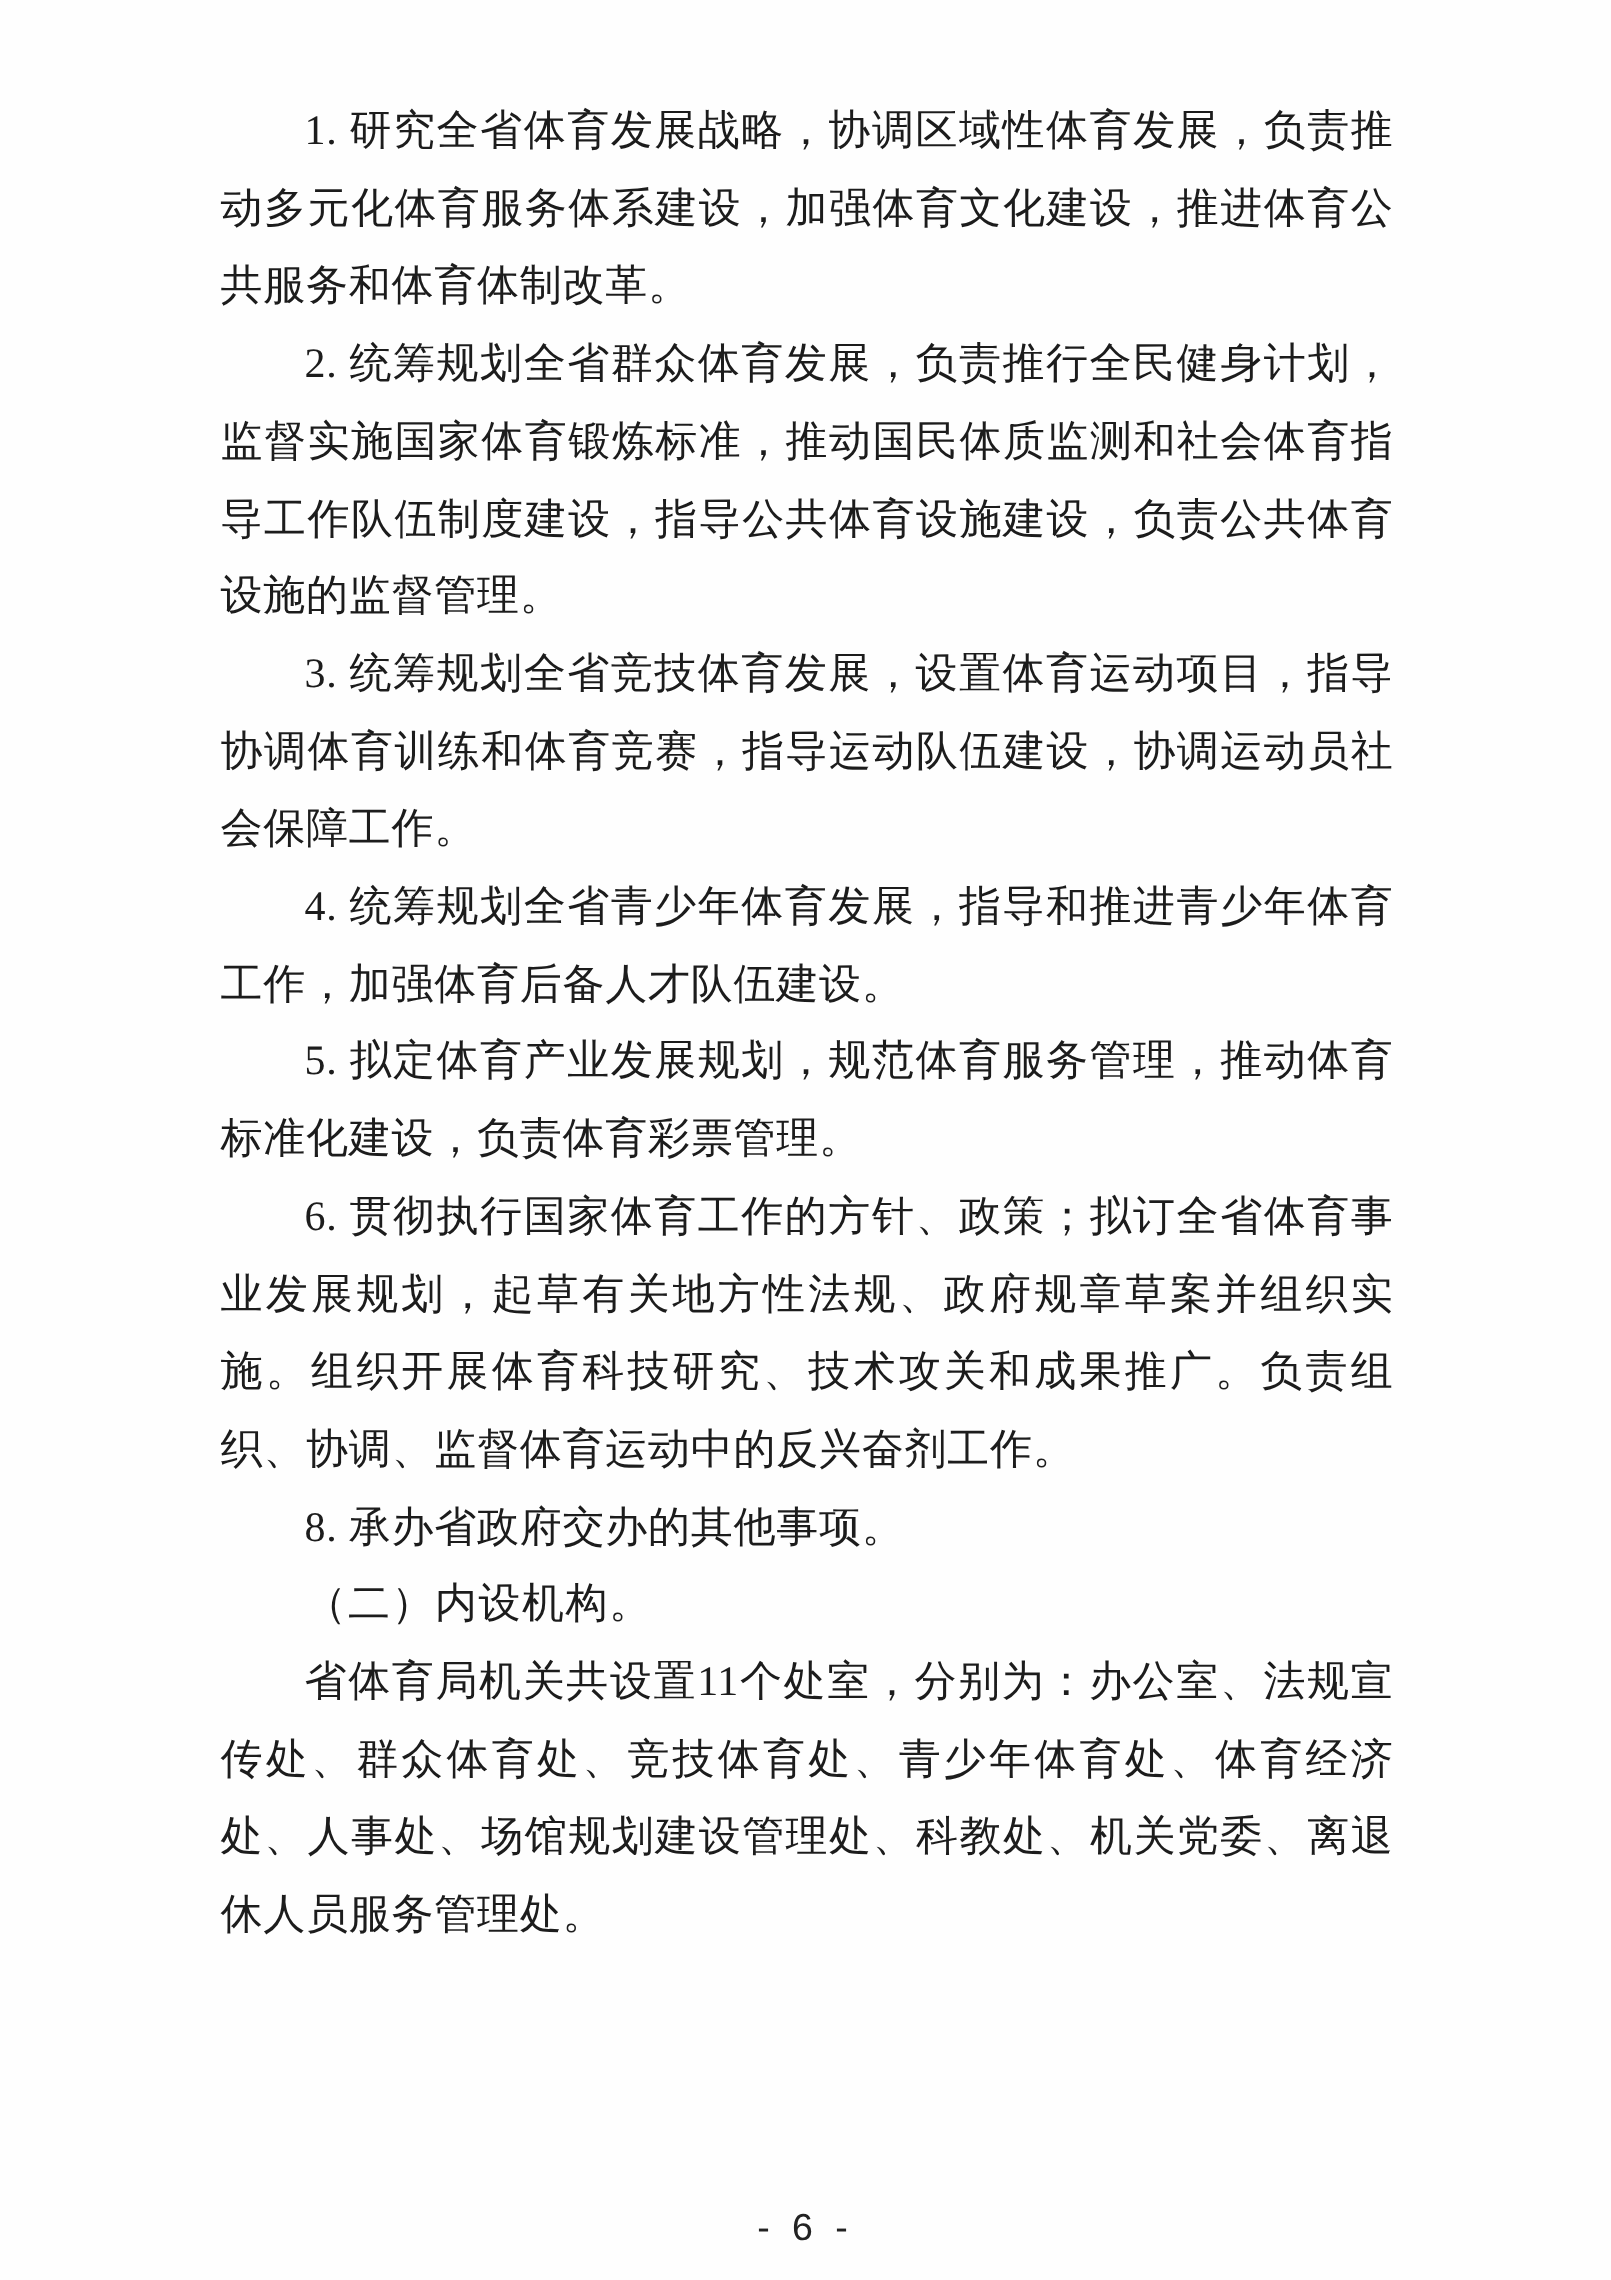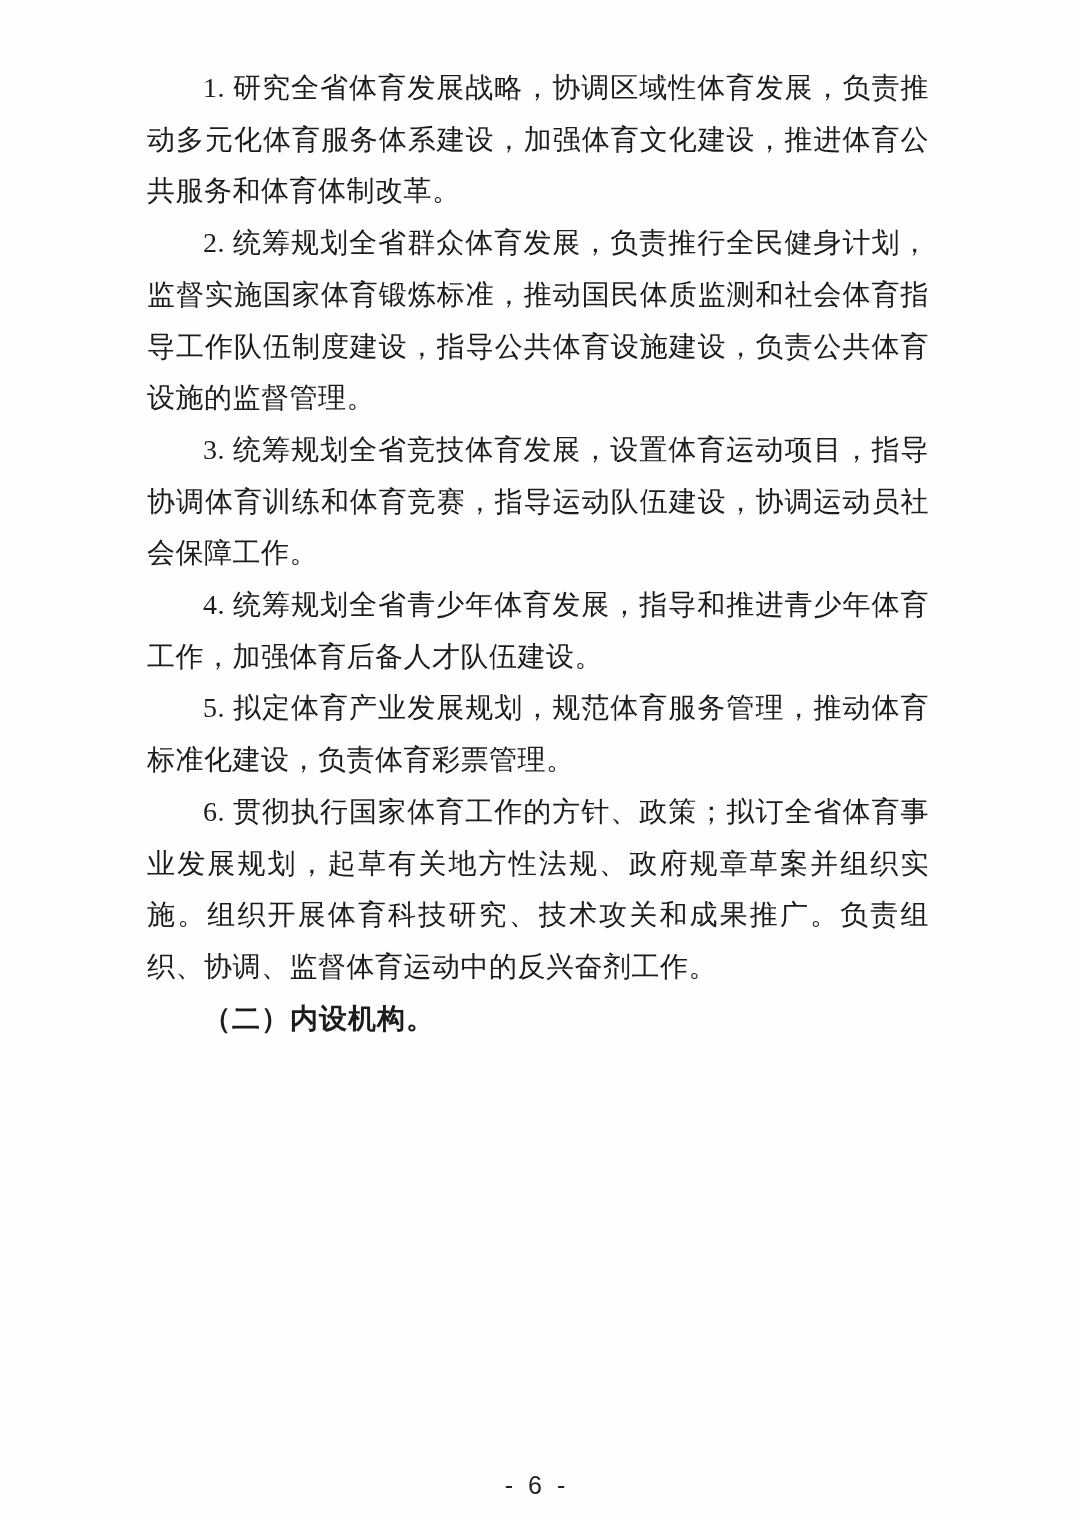--- a/index.html
+++ b/index.html
@@ -29,21 +29,21 @@
     line-height: 51.7px;
     text-indent: 2em;
     text-align: justify;
     text-justify: inter-character;
     font-weight: 400;
     letter-spacing: 0.5px;
     word-break: break-all;
   }
   .para.subheading {
     
-    font-weight: 700;
+    font-weight: 400;
     letter-spacing: 1px;
   }
   .footer {
     position: absolute;
     left: 0;
     bottom: 20px;
     width: 100%;
     text-align: center;
   }
   .page-number {
@@ -58,18 +58,20 @@
 
 <div class="page">
   <main class="content" id="document-body">
 
   <p class="para">1. 研究全省体育发展战略，协调区域性体育发展，负责推动多元化体育服务体系建设，加强体育文化建设，推进体育公共服务和体育体制改革。</p>
       <p class="para">2. 统筹规划全省群众体育发展，负责推行全民健身计划，监督实施国家体育锻炼标准，推动国民体质监测和社会体育指导工作队伍制度建设，指导公共体育设施建设，负责公共体育设施的监督管理。</p>
       <p class="para">3. 统筹规划全省竞技体育发展，设置体育运动项目，指导协调体育训练和体育竞赛，指导运动队伍建设，协调运动员社会保障工作。</p>
       <p class="para">4. 统筹规划全省青少年体育发展，指导和推进青少年体育工作，加强体育后备人才队伍建设。</p>
       <p class="para">5. 拟定体育产业发展规划，规范体育服务管理，推动体育标准化建设，负责体育彩票管理。</p>
       <p class="para">6. 贯彻执行国家体育工作的方针、政策；拟订全省体育事业发展规划，起草有关地方性法规、政府规章草案并组织实施。组织开展体育科技研究、技术攻关和成果推广。负责组织、协调、监督体育运动中的反兴奋剂工作。</p>
+      <p class="para">8. 承办省政府交办的其他事项。</p>
       <p class="para subheading">（二）内设机构。</p>
+      <p class="para">省体育局机关共设置11个处室，分别为：办公室、法规宣传处、群众体育处、竞技体育处、青少年体育处、体育经济处、人事处、场馆规划建设管理处、科教处、机关党委、离退休人员服务管理处。</p>
     </main>
   <footer class="footer">
     <span class="page-number">- 6 -</span>
   </footer>
 </div>
 
 </body></html>

